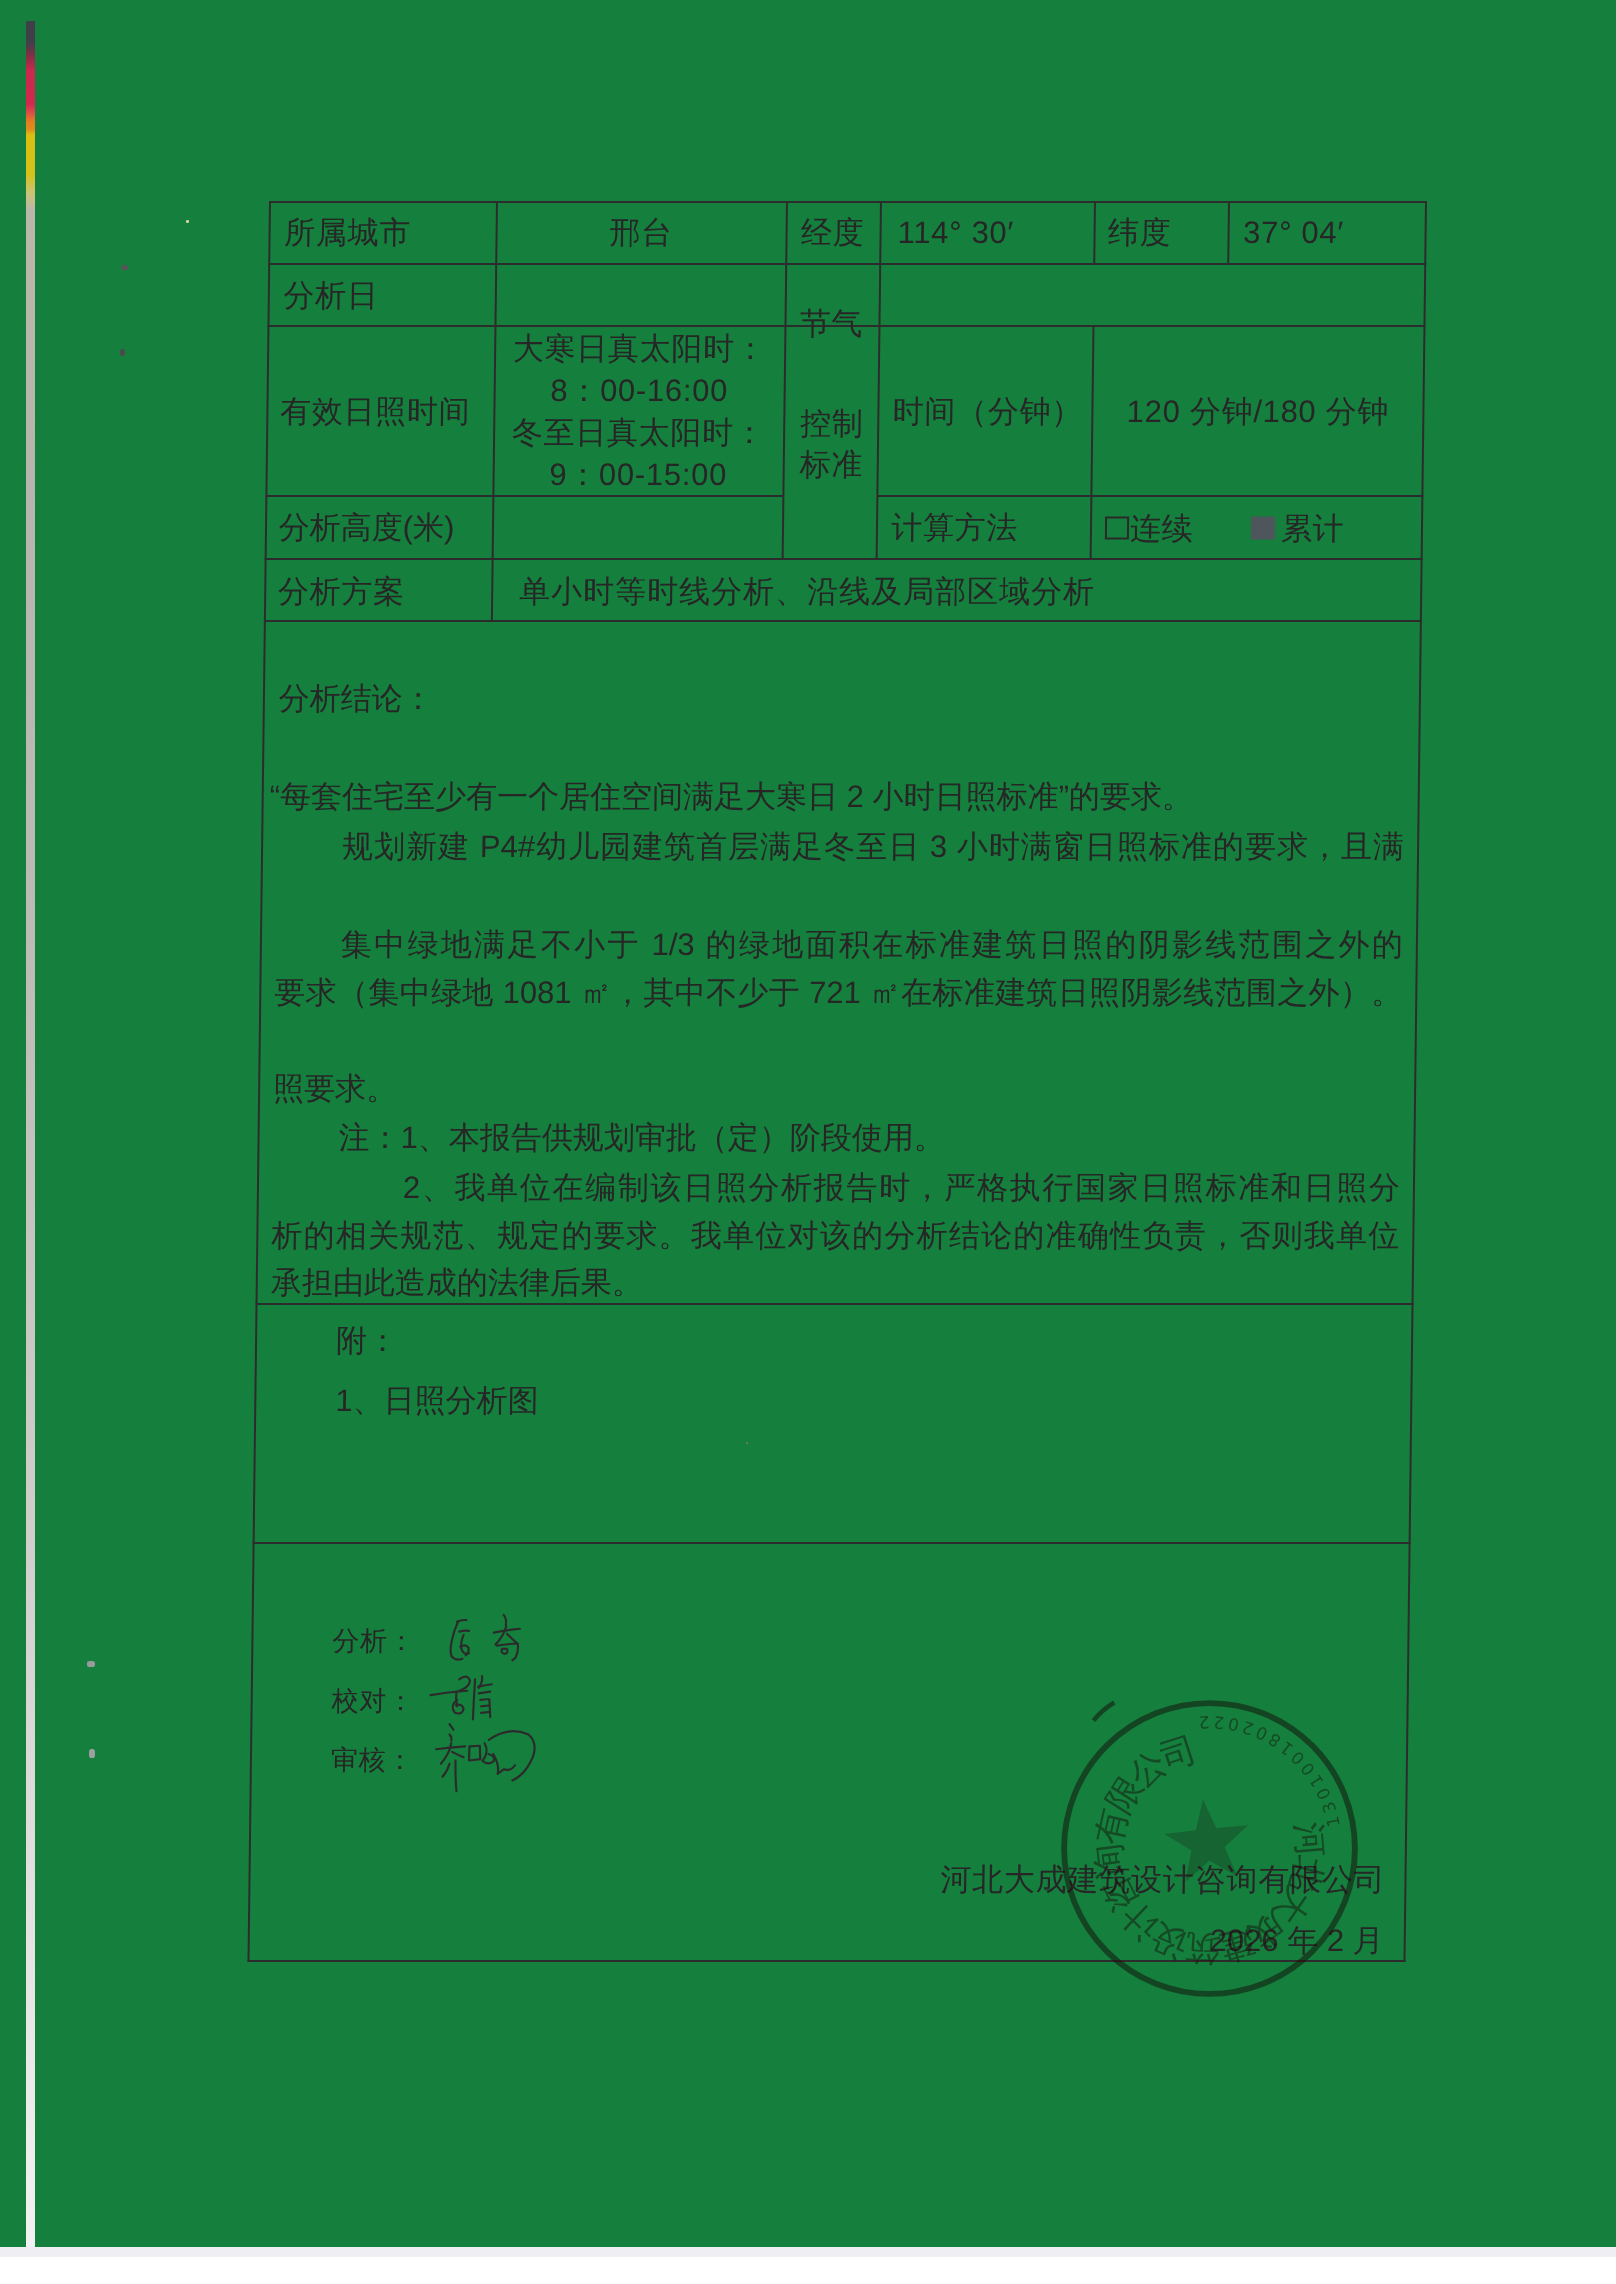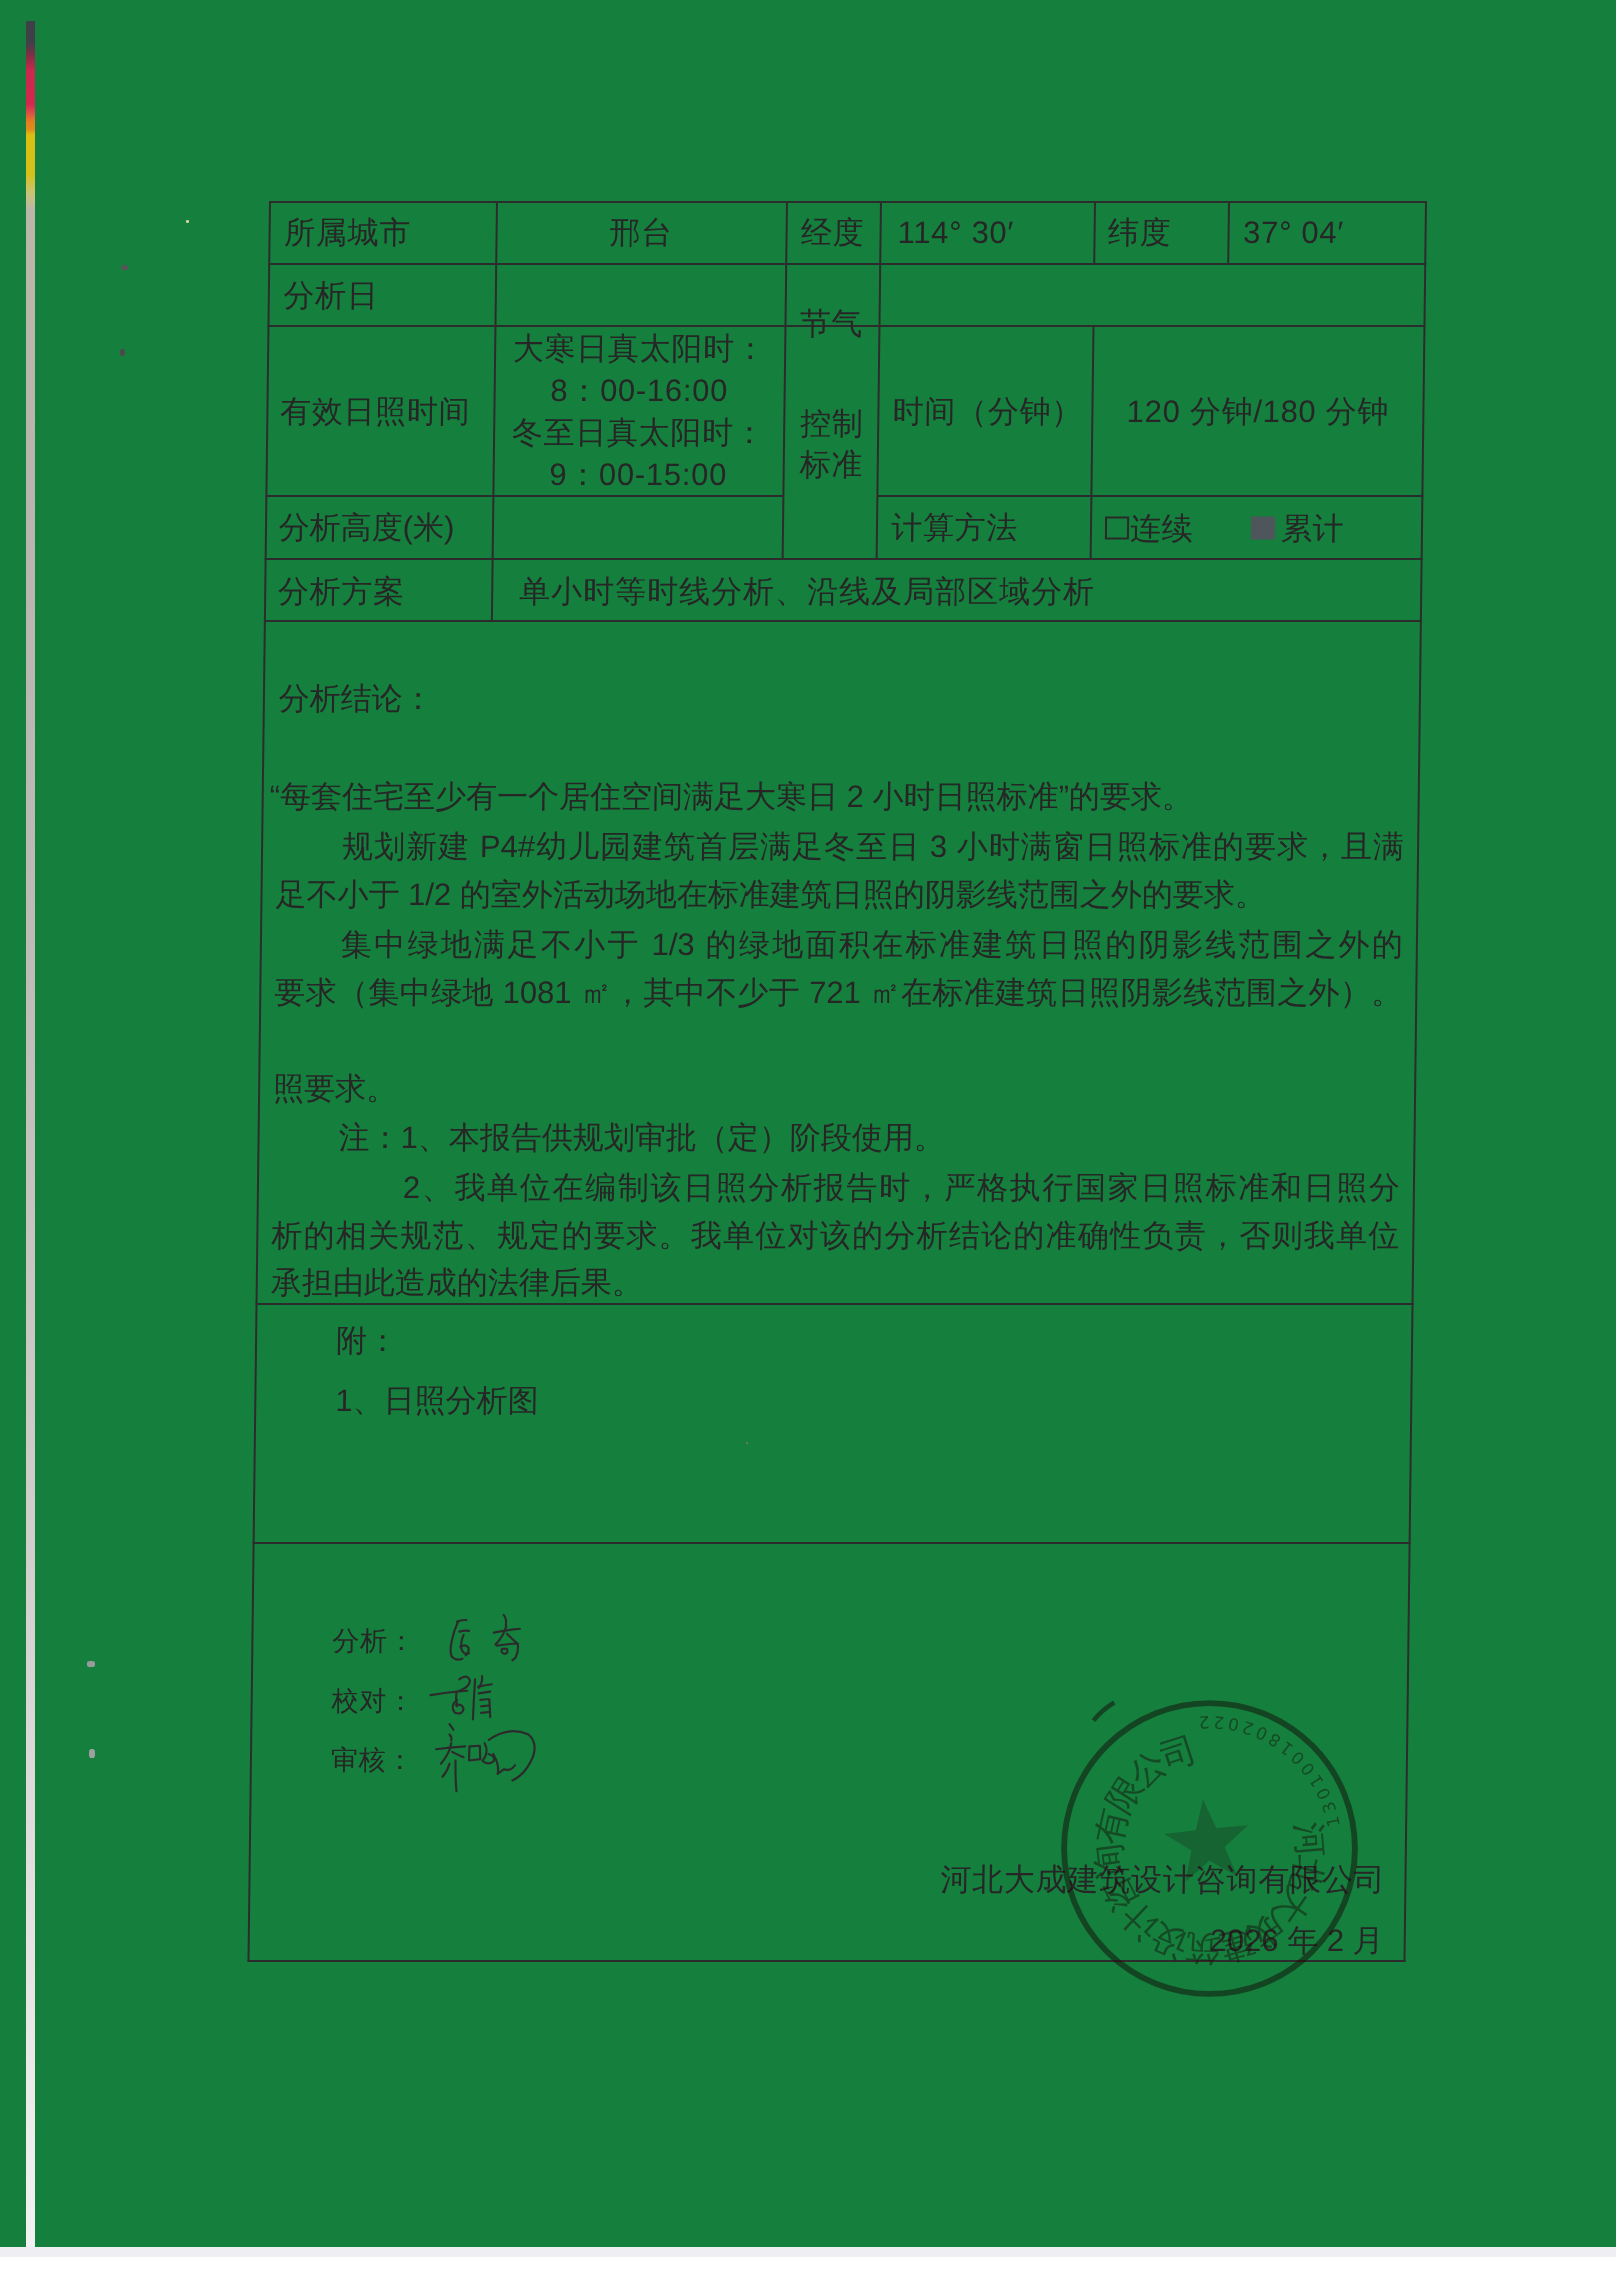--- a/index.html
+++ b/index.html
@@ -130,21 +130,20 @@
       <span class="chk" style="left:161px;" data-checked="true"></span>
       <span class="opt-text" style="left:191px;">累计</span>
     </div>
 
     <div class="cell" style="left:0;top:359px;width:228px;height:62px;padding-left:13.7px;">分析方案</div>
     <div class="cell" style="left:228px;top:359px;width:930px;height:62px;padding-left:27px;letter-spacing:1px;">单小时等时线分析、沿线及局部区域分析</div>
 
     <div class="cl" style="left:15.6px;top:478px;">分析结论：</div>
     <div class="cl" style="left:8px;top:576px;text-align:right;">“每套住宅至少有一个居住空间满足大寒日 2 小时日照标准”的要求。</div>
     <div class="cl just" style="left:81px;top:626px;width:1062px;">规划新建 P4#幼儿园建筑首层满足冬至日 3 小时满窗日照标准的要求，且满</div>
-    <div class="cl" style="left:15px;top:674px;">足不小于 1/2 的室外活动场地在标准建筑日照的阴影线范围之外的要求。</div>
     <div class="cl just" style="left:81px;top:724px;width:1062px;">集中绿地满足不小于 1/3 的绿地面积在标准建筑日照的阴影线范围之外的</div>
     <div class="cl just" style="left:15px;top:772px;width:1128px;">要求（集中绿地 1081 ㎡，其中不少于 721 ㎡在标准建筑日照阴影线范围之外）。</div>
     <div class="cl" style="left:15px;top:868px;">照要求。</div>
     <div class="cl" style="left:81px;top:917px;">注：1、本报告供规划审批（定）阶段使用。</div>
     <div class="cl just" style="left:146px;top:967px;width:997px;">2、我单位在编制该日照分析报告时，严格执行国家日照标准和日照分</div>
     <div class="cl just" style="left:15px;top:1015px;width:1128px;">析的相关规范、规定的要求。我单位对该的分析结论的准确性负责，否则我单位</div>
     <div class="cl" style="left:15px;top:1062px;">承担由此造成的法律后果。</div>
 
     <div class="cl" style="left:81px;top:1120px;">附：</div>
     <div class="cl" style="left:81px;top:1180px;">1、日照分析图</div>

